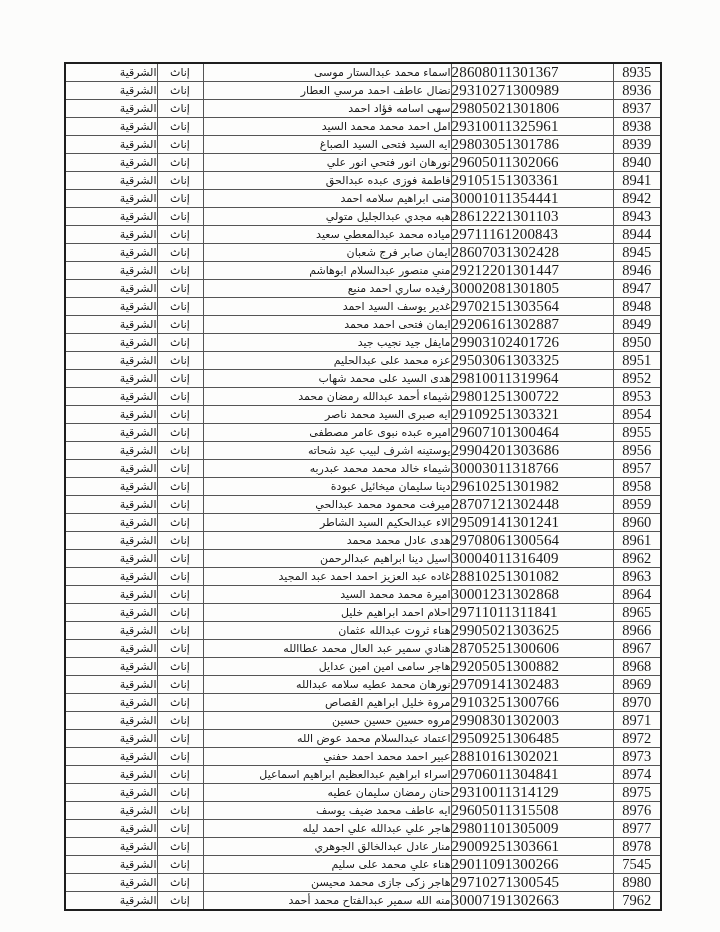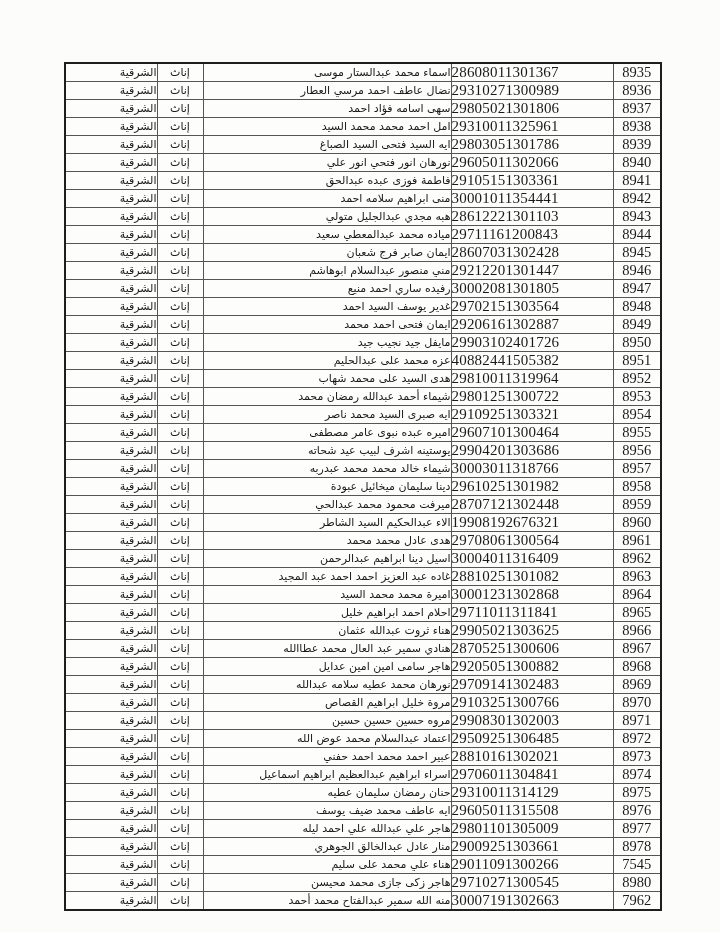--- a/index.html
+++ b/index.html
@@ -201,21 +201,21 @@
     <td class="gov">الشرقية</td>
     <td class="gen">إناث</td>
     <td class="nam">مايفل جيد نجيب جيد</td>
     <td class="nid">29903102401726</td>
     <td class="seq">8950</td>
   </tr>
         <tr>
     <td class="gov">الشرقية</td>
     <td class="gen">إناث</td>
     <td class="nam">عزه محمد على عبدالحليم</td>
-    <td class="nid">40882441505382</td>
+    <td class="nid">29503061303325</td>
     <td class="seq">8951</td>
   </tr>
         <tr>
     <td class="gov">الشرقية</td>
     <td class="gen">إناث</td>
     <td class="nam">هدى السيد على محمد شهاب</td>
     <td class="nid">29810011319964</td>
     <td class="seq">8952</td>
   </tr>
         <tr>
@@ -264,21 +264,21 @@
     <td class="gov">الشرقية</td>
     <td class="gen">إناث</td>
     <td class="nam">ميرفت محمود محمد عبدالحي</td>
     <td class="nid">28707121302448</td>
     <td class="seq">8959</td>
   </tr>
         <tr>
     <td class="gov">الشرقية</td>
     <td class="gen">إناث</td>
     <td class="nam">الاء عبدالحكيم السيد الشاطر</td>
-    <td class="nid">19908192676321</td>
+    <td class="nid">29509141301241</td>
     <td class="seq">8960</td>
   </tr>
         <tr>
     <td class="gov">الشرقية</td>
     <td class="gen">إناث</td>
     <td class="nam">هدى عادل محمد محمد</td>
     <td class="nid">29708061300564</td>
     <td class="seq">8961</td>
   </tr>
         <tr>

